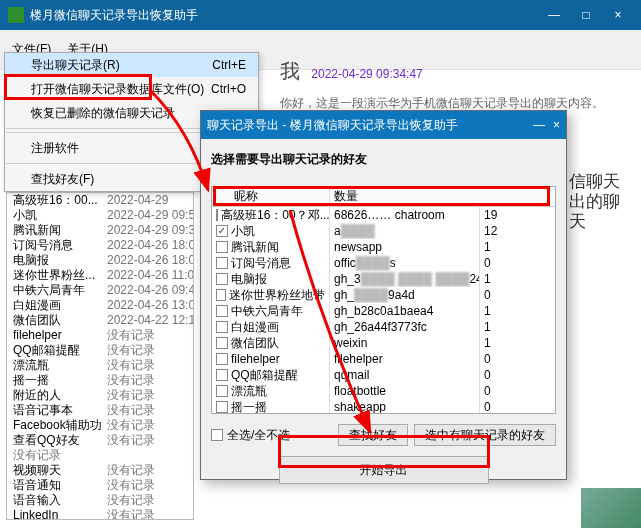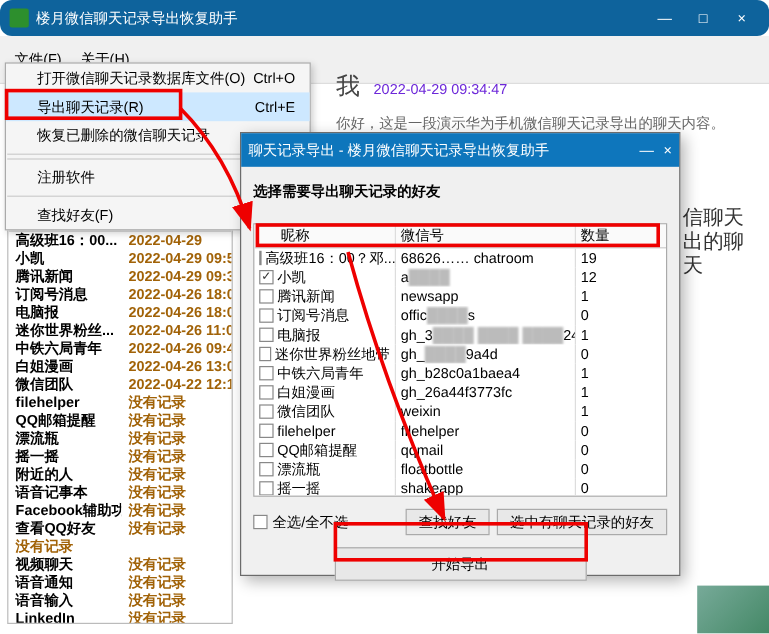--- a/index.html
+++ b/index.html
@@ -1,19 +1,19 @@
 <!DOCTYPE html>
 <html><head>
 <meta charset="utf-8">
 <style>
 * { box-sizing: border-box; margin: 0; padding: 0; font-family: "Microsoft YaHei", SimSun, sans-serif; font-size: 12px; }
 body { width: 641px; height: 528px; background: #fff; position: relative; overflow: hidden; }
 
 
-.main-titlebar { height: 30px; background: #0E639C; color: #fff; display: flex; align-items: center; padding: 0 8px; justify-content: space-between; border-radius: 10px; }
+.main-titlebar { height: 30px; background: #0E639C; color: #fff; display: flex; align-items: center; padding: 0 8px; justify-content: space-between; }
 .main-titlebar .title { display: flex; align-items: center; gap: 6px; }
 .win-icon { width: 16px; height: 16px; background: #2d8f2d; border-radius: 2px; display: inline-flex; align-items: center; justify-content: center; }
 .win-controls { display: flex; gap: 2px; }
 .win-btn { width: 30px; height: 20px; display: flex; align-items: center; justify-content: center; color: #fff; cursor: pointer; }
 
 
 .menubar { height: 40px; background: #f0f0f0; display: flex; align-items: center; padding: 0 4px; border-bottom: 1px solid #ddd; }
 .menubar span { padding: 2px 8px; cursor: pointer; }
 
 
@@ -21,25 +21,25 @@
 .dropdown .item { display: flex; justify-content: space-between; align-items: center; height: 24px; padding: 0 12px 0 26px; cursor: pointer; }
 .dropdown .item.hl { background: #cde8ff; }
 .dropdown .sep { height: 1px; background: #ccc; margin: 3px 1px; }
 
 
 .leftpanel { position: absolute; left: 6px; top: 166px; width: 188px; height: 354px; border: 1px solid #bbb; background: #fff; overflow: hidden; }
 .leftpanel .hdr { display: flex; background: #f3f3f3; border-bottom: 1px solid #ccc; font-weight: bold; }
 .leftpanel .hdr > div { padding: 4px 6px; }
 .leftpanel .col1 { width: 94px; border-right: 1px solid #ccc; }
 .leftpanel .col2 { flex: 1; }
-.leftpanel .rows { overflow-y: auto; height: 330px; font-weight: bold; }
+.leftpanel .rows { overflow-y: auto; height: 330px; }
 .leftpanel .row { display: flex; height: 15px; line-height: 15px; }
 .leftpanel .row > div { padding: 0 6px; white-space: nowrap; overflow: hidden; }
 .leftpanel .row .c1 { width: 94px; }
-.leftpanel .row .c2 { flex: 1; color: #a16207; }
+.leftpanel .row .c2 { flex: 1; color: #737373; }
 
 
 .rightpanel { position: absolute; left: 280px; top: 58px; right: 6px; color: #666; }
 .rightpanel .me { font-size: 20px; color: #444; }
 .rightpanel .date { color: #6d28d9; margin-left: 8px; }
 .rightpanel .desc { margin-top: 10px; font-size: 12px; }
 .side-text { position: absolute; right: 10px; top: 172px; width: 62px; font-size: 17px; color: #333; line-height: 20px; }
 
 
 .dialog { position: absolute; left: 200px; top: 110px; width: 367px; height: 370px; background: #f0f0f0; border: 1px solid #6b6b6b; box-shadow: 4px 4px 12px rgba(0,0,0,.3); z-index: 100; }
@@ -89,27 +89,27 @@
     <div class="win-btn">×</div>
   </div>
 </div>
 
 <div class="menubar">
   <span>文件(F)</span>
   <span>关于(H)</span>
 </div>
 
 <div class="dropdown" id="dropdown">
+    <div class="item hl">
+      <span>导出聊天记录(R)</span>
+      <span>Ctrl+E</span>
+    </div>
     <div class="item">
       <span>打开微信聊天记录数据库文件(O)</span>
       <span>Ctrl+O</span>
-    </div>
-    <div class="item hl">
-      <span>导出聊天记录(R)</span>
-      <span>Ctrl+E</span>
     </div>
     <div class="item">
       <span>恢复已删除的微信聊天记录</span>
       <span></span>
     </div>
     <div class="sep"></div>
     <div class="sep"></div>
     <div class="item">
       <span>注册软件</span>
       <span></span>
@@ -230,21 +230,20 @@
     <div class="controls">
       <span>—</span>
       <span>×</span>
     </div>
   </div>
   <div class="dlg-body">
     <div class="dlg-label">选择需要导出聊天记录的好友</div>
     <div class="grid">
       <div class="ghdr">
         <div class="g1" style="padding-left:22px">昵称</div>
-        <div class="g2">微信号</div>
         <div class="g3">数量</div>
       </div>
       <div class="gbody" id="gbody">
           <div class="grow">
             <div class="g1">
               <span class="cb"></span>
               <span>高级班16：00？邓...</span>
             </div>
             <div class="g2">68626…… chatroom</div>
             <div class="g3">19</div>

